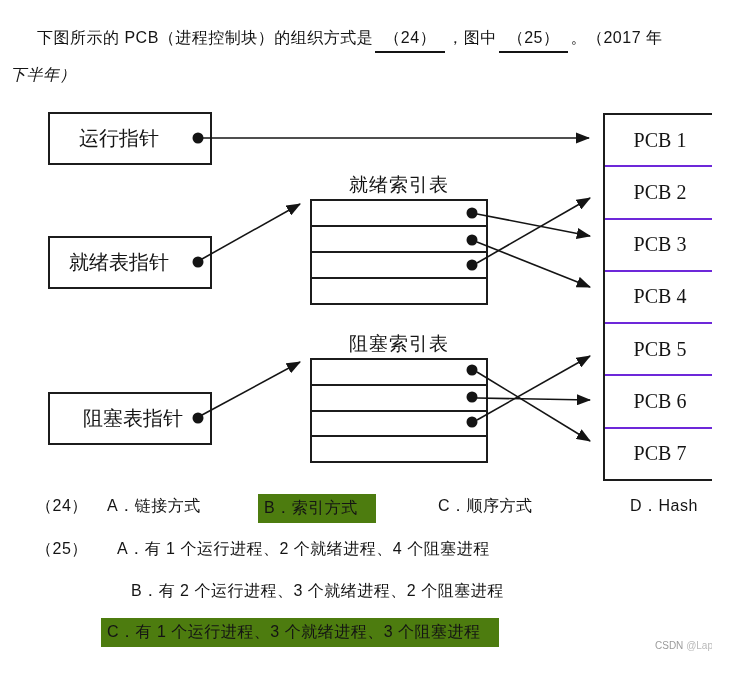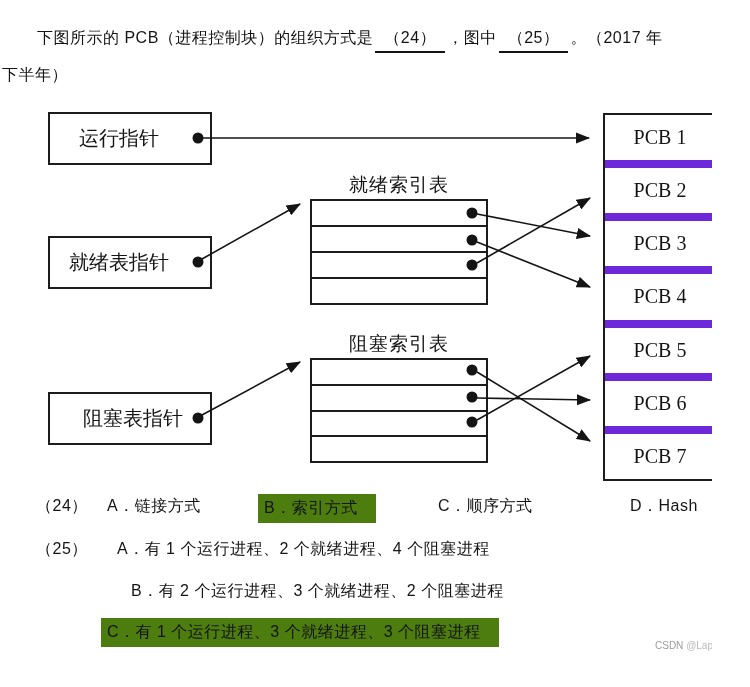--- a/index.html
+++ b/index.html
@@ -13,37 +13,37 @@
                font-family:"Liberation Serif",serif;font-size:20px;background:#fff;}
   .table-title{position:absolute;width:178px;text-align:center;font-family:Liberation Mono, monospace;
                font-size:19px;letter-spacing:1px;}
   .index-table{position:absolute;left:310px;width:178px;border:2px solid #1c1c1c;box-sizing:border-box;
                display:flex;flex-direction:column;background:#fff;}
   .index-row{flex:1;border-bottom:2px solid #1c1c1c;}
   .index-row:last-child{border-bottom:none;}
   .pcb-table{position:absolute;left:603px;top:113px;width:114px;height:368px;border:2px solid #1c1c1c;
              box-sizing:border-box;display:flex;flex-direction:column;background:#fff;
              font-family:"Liberation Serif",serif;font-size:20px;}
-  .pcb-row{flex:1;border-bottom:8px solid #6d28d9;display:flex;align-items:center;justify-content:center;}
+  .pcb-row{flex:1;border-bottom:2px solid #6d28d9;display:flex;align-items:center;justify-content:center;}
   .pcb-row:last-child{border-bottom:none;}
   .overlay{position:absolute;left:0;top:0;pointer-events:none;}
   
   .opt-row{position:absolute;left:0;width:750px;height:26px;font-size:16px;line-height:24px;white-space:nowrap;}
   .opt-row span{position:absolute;letter-spacing:0.5px;}
   .hl{background:#4d7c0f;padding:2px 18px 3px 6px;text-align:center;}
   .watermark{position:absolute;left:655px;top:640px;font-size:10px;white-space:nowrap;}
   .wm-brand{color:#9b9b9b;} .wm-user{color:#b9b9b9;}
 </style>
 </head>
 <body>
 
 <div class="page">
 
   <div class="q-line" style="left:37px;top:25px;"><span>下图所示的 PCB（进程控制块）的组织方式是</span><span class="blank">（24）</span><span>，图中</span><span class="blank">（25）</span><span>。（2017 年</span></div>
-  <div class="q-line" style="left:2px;top:62px;">下半年）</div>
+  <div class="q-line" style="left:10px;top:62px;font-style:italic;">下半年）</div>
 
   <div class="pointer-box" style="left:48px;top:236px;">
     <span>就绪表指针</span>
   </div>
   <div class="pointer-box" style="left:48px;top:112px;">
     <span>运行指针</span>
   </div>
   <div class="pointer-box" style="left:48px;top:392px;padding-left:28px;">
     <span>阻塞表指针</span>
   </div>

